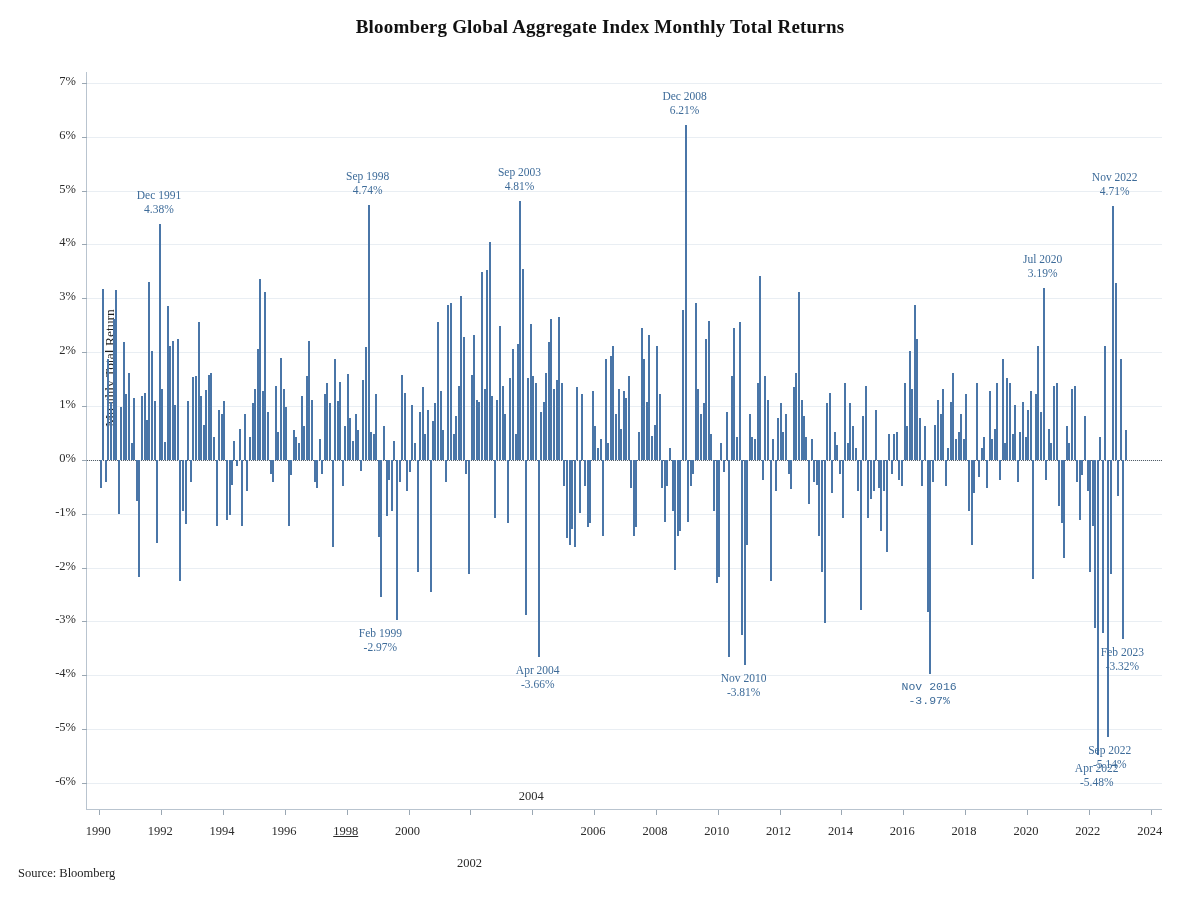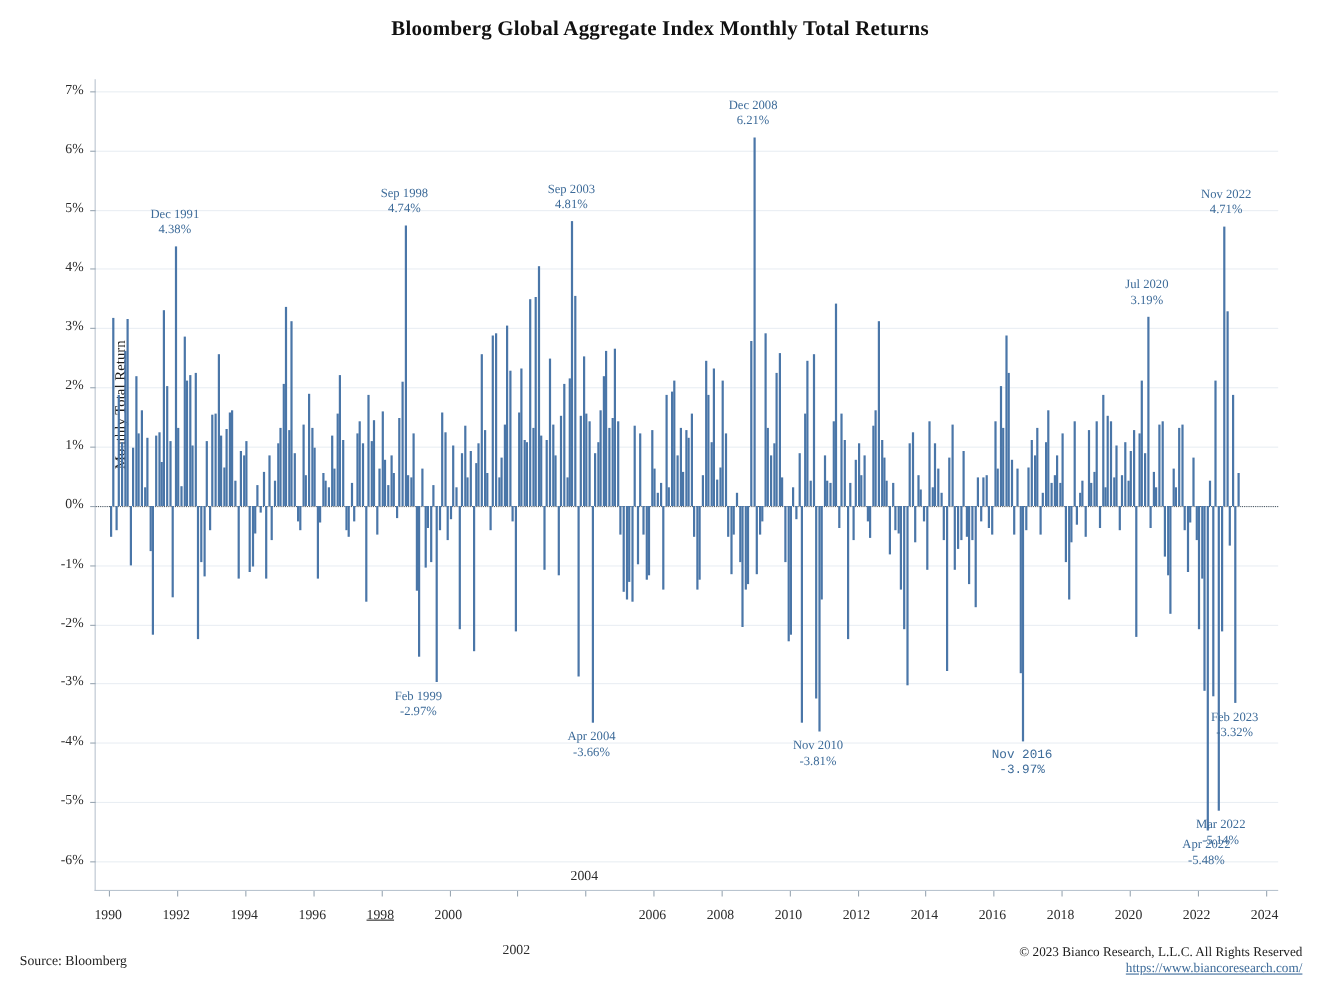--- a/index.html
+++ b/index.html
@@ -582,24 +582,20 @@
       <div class="bar" style="left: 1025.22px; top: 134.133px; height: 253.721px; background: rgb(74, 118, 168);"></div>
       <div class="bar" style="left: 1027.69px; top: 211.165px; height: 176.689px; background: rgb(74, 118, 168);"></div>
       <div class="bar" style="left: 1030.48px; top: 387.854px; height: 36.6307px; background: rgb(74, 118, 168);"></div>
       <div class="bar" style="left: 1032.95px; top: 286.581px; height: 101.273px; background: rgb(74, 118, 168);"></div>
       <div class="bar" style="left: 1035.42px; top: 387.854px; height: 178.844px; background: rgb(74, 118, 168);"></div>
       <div class="bar" style="left: 1038.21px; top: 358.226px; height: 29.6277px; background: rgb(74, 118, 168);"></div>
     </div>
 
   <div id="source-note">Source: Bloomberg</div>
 
-  <div id="copyright-note">
-    <span>© 2023 Bianco Research, L.L.C. All Rights Reserved</span>
-    <a id="copyright-link" href="#">https://www.biancoresearch.com/</a>
-  </div>
 
 <div class="ytick-label" style="top: 73.7737px; left: 16px; right: auto;">7%</div>
     <div class="ytick-label" style="top: 127.642px; left: 16px; right: auto;">6%</div>
     <div class="ytick-label" style="top: 181.511px; left: 16px; right: auto;">5%</div>
     <div class="ytick-label" style="top: 235.38px; left: 16px; right: auto;">4%</div>
     <div class="ytick-label" style="top: 289.248px; left: 16px; right: auto;">3%</div>
     <div class="ytick-label" style="top: 343.117px; left: 16px; right: auto;">2%</div>
     <div class="ytick-label" style="top: 396.985px; left: 16px; right: auto;">1%</div>
     <div class="ytick-label" style="top: 450.854px; left: 16px; right: auto;">0%</div>
     <div class="ytick-label" style="top: 504.723px; left: 16px; right: auto;">-1%</div>
@@ -660,21 +656,21 @@
     </div>
     <div class="annot" style="width: 92px; left: 996.651px; top: 252.013px;">
       <div>Jul 2020</div>
       <div>3.19%</div>
     </div>
     <div class="annot" style="width: 92px; left: 1050.76px; top: 761.054px;">
       <div>Apr 2022</div>
       <div>-5.48%</div>
     </div>
     <div class="annot" style="width: 92px; left: 1063.75px; top: 742.739px;">
-      <div>Mar 2022</div>
+      <div>Sep 2022</div>
       <div>-5.14%</div>
     </div>
     <div class="annot" style="width: 92px; left: 1068.69px; top: 170.133px;">
       <div>Nov 2022</div>
       <div>4.71%</div>
     </div>
     <div class="annot" style="width: 92px; left: 1076.42px; top: 644.698px;">
       <div>Feb 2023</div>
       <div>-3.32%</div>
     </div>

